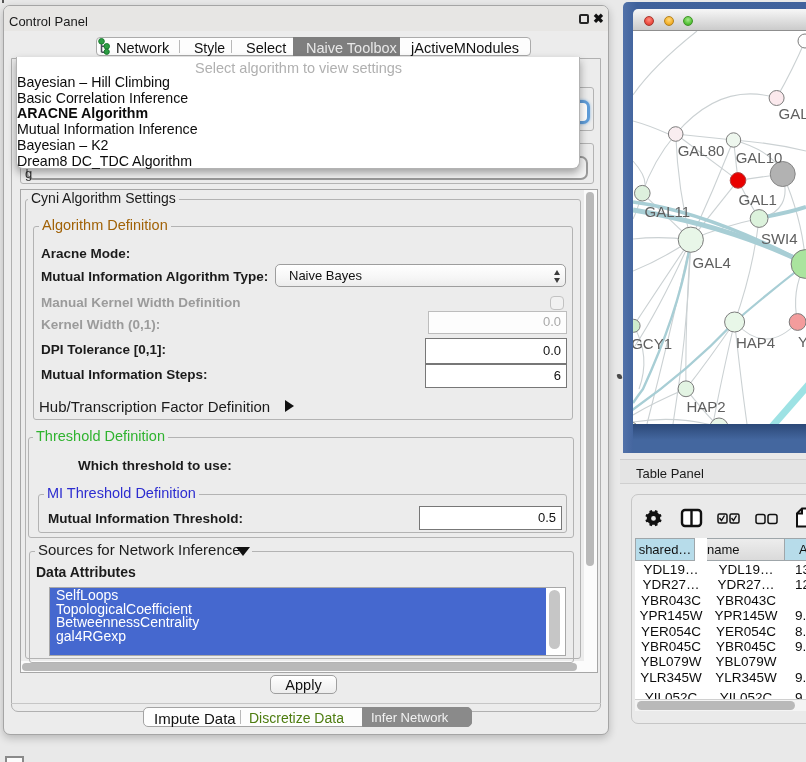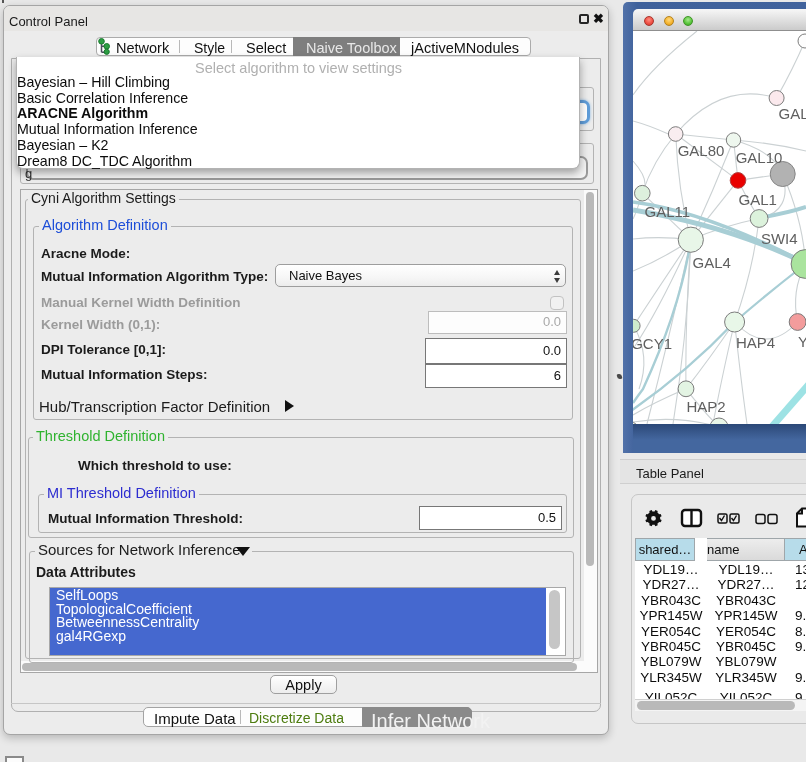--- a/index.html
+++ b/index.html
@@ -58,21 +58,21 @@
 <div class="abs" style="left:584px;top:190px;width:13px;height:482px;background:#fbfbfb"></div>
 <div class="abs" style="left:586px;top:192px;width:8px;height:374px;background:#b9b9b9;border-radius:4px"></div>
 
 <div class="abs" style="left:21px;top:661px;width:563px;height:11px;background:#fbfbfb"></div>
 <div class="abs" style="left:22px;top:662.5px;width:555px;height:8.5px;background:#b9b9b9;border-radius:4px"></div>
 
 <div class="abs grp" style="left:25px;top:199px;width:556px;height:460px;border-radius:3px"></div>
 <span class="glab" style="left:28px;top:192px">Cyni Algorithm Settings</span>
 
 <div class="abs grp" style="left:33px;top:226px;width:540px;height:194px"></div>
-<span class="glab" style="left:39px;top:219px;color:#1d4ed8;font-size:14.5px">Algorithm Definition</span>
+<span class="glab" style="left:39px;top:219px;color:#a16207;font-size:14.5px">Algorithm Definition</span>
 
 <span class="bl" style="left:41px;top:246px">Aracne Mode:</span>
 
 <span class="bl" style="left:41px;top:269px">Mutual Information Algorithm Type:</span>
 <div class="combo" style="left:275px;top:264px;width:291px;height:23px">
       <span class="txt" style="left:13px">Naive Bayes</span>
  <i class="arr au" style="left:278px;top:5px"></i>
       <i class="arr ad" style="left:278px;top:12.5px"></i>
     </div>
 
@@ -121,21 +121,21 @@
 <div class="abs" style="left:549px;top:590px;width:11px;height:59px;background:#c6c6c6;border-radius:5.5px"></div>
 
 <div class="abs" style="left:270px;top:675px;width:67px;height:19px;background:linear-gradient(#ffffff,#ededed);border:1px solid #9f9f9f;border-radius:5px;text-align:center;font-size:14.5px;color:#111;line-height:18px">Apply</div>
 <div class="abs" style="left:11px;top:703px;width:590px;height:1px;background:#c6c6c6"></div>
 
 <div class="abs" style="left:143px;top:707px;width:329px;height:20px;background:#fdfdfd;border:1px solid #a3a3a3;border-radius:5px"></div>
 <div class="abs" style="left:240px;top:710px;width:1px;height:14px;background:#b9b9b9"></div>
 <div class="abs" style="left:362px;top:707px;width:110px;height:20px;background:#8a8a8a;border:1px solid #8a8a8a;border-radius:0 5px 5px 0"></div>
 <div class="abs" style="left:154px;top:709.5px;font-size:15px;color:#111">Impute Data</div>
 <div class="abs" style="left:249px;top:709.5px;font-size:14px;color:#4d7c0f">Discretize Data</div>
-<div class="abs" style="left:371px;top:709.5px;font-size:20px;color:#f2f2f2">Infer Network</div>
+<div class="abs" style="left:371px;top:709.5px;font-size:13px;color:#f2f2f2">Infer Network</div>
 
 <div class="abs" style="left:16px;top:57px;width:564px;height:112px;background:#fff;border:1px solid #b3b3b3;border-top:none;border-radius:0 0 7px 7px;box-shadow:0 4px 9px rgba(0,0,0,.35)"></div>
 <div class="abs" style="left:195px;top:60px;width:220px;font-size:14.5px;color:#b0b0b0;white-space:nowrap">Select algorithm to view settings</div>
 <div class="abs" style="left:17px;top:75px;font-size:14.2px;color:#0c0c0c;line-height:15.7px;white-space:nowrap">Bayesian – Hill Climbing<br>Basic Correlation Inference<br><b>ARACNE Algorithm</b><br>Mutual Information Inference<br>Bayesian – K2<br>Dream8 DC_TDC Algorithm</div>
 
 <div class="abs" style="left:5px;top:756px;width:19px;height:14px;background:#fcfcfc;border:2px solid #8a8a8a"></div>
 
 <div class="abs" style="left:617px;top:374px;width:5px;height:5px;background:#4a4a4a;border-radius:1px 3px 1px 3px;transform:rotate(-8deg)"></div>
 <div class="abs" style="left:623px;top:2px;width:183px;height:451px;background:linear-gradient(90deg,#5272a9 0px,#3f619b 14px,#41639d);border-radius:5px 0 0 0"></div>
 <div class="abs" style="left:633px;top:424px;width:173px;height:29px;background:linear-gradient(#2b4877,#44679f 55%)"></div>

